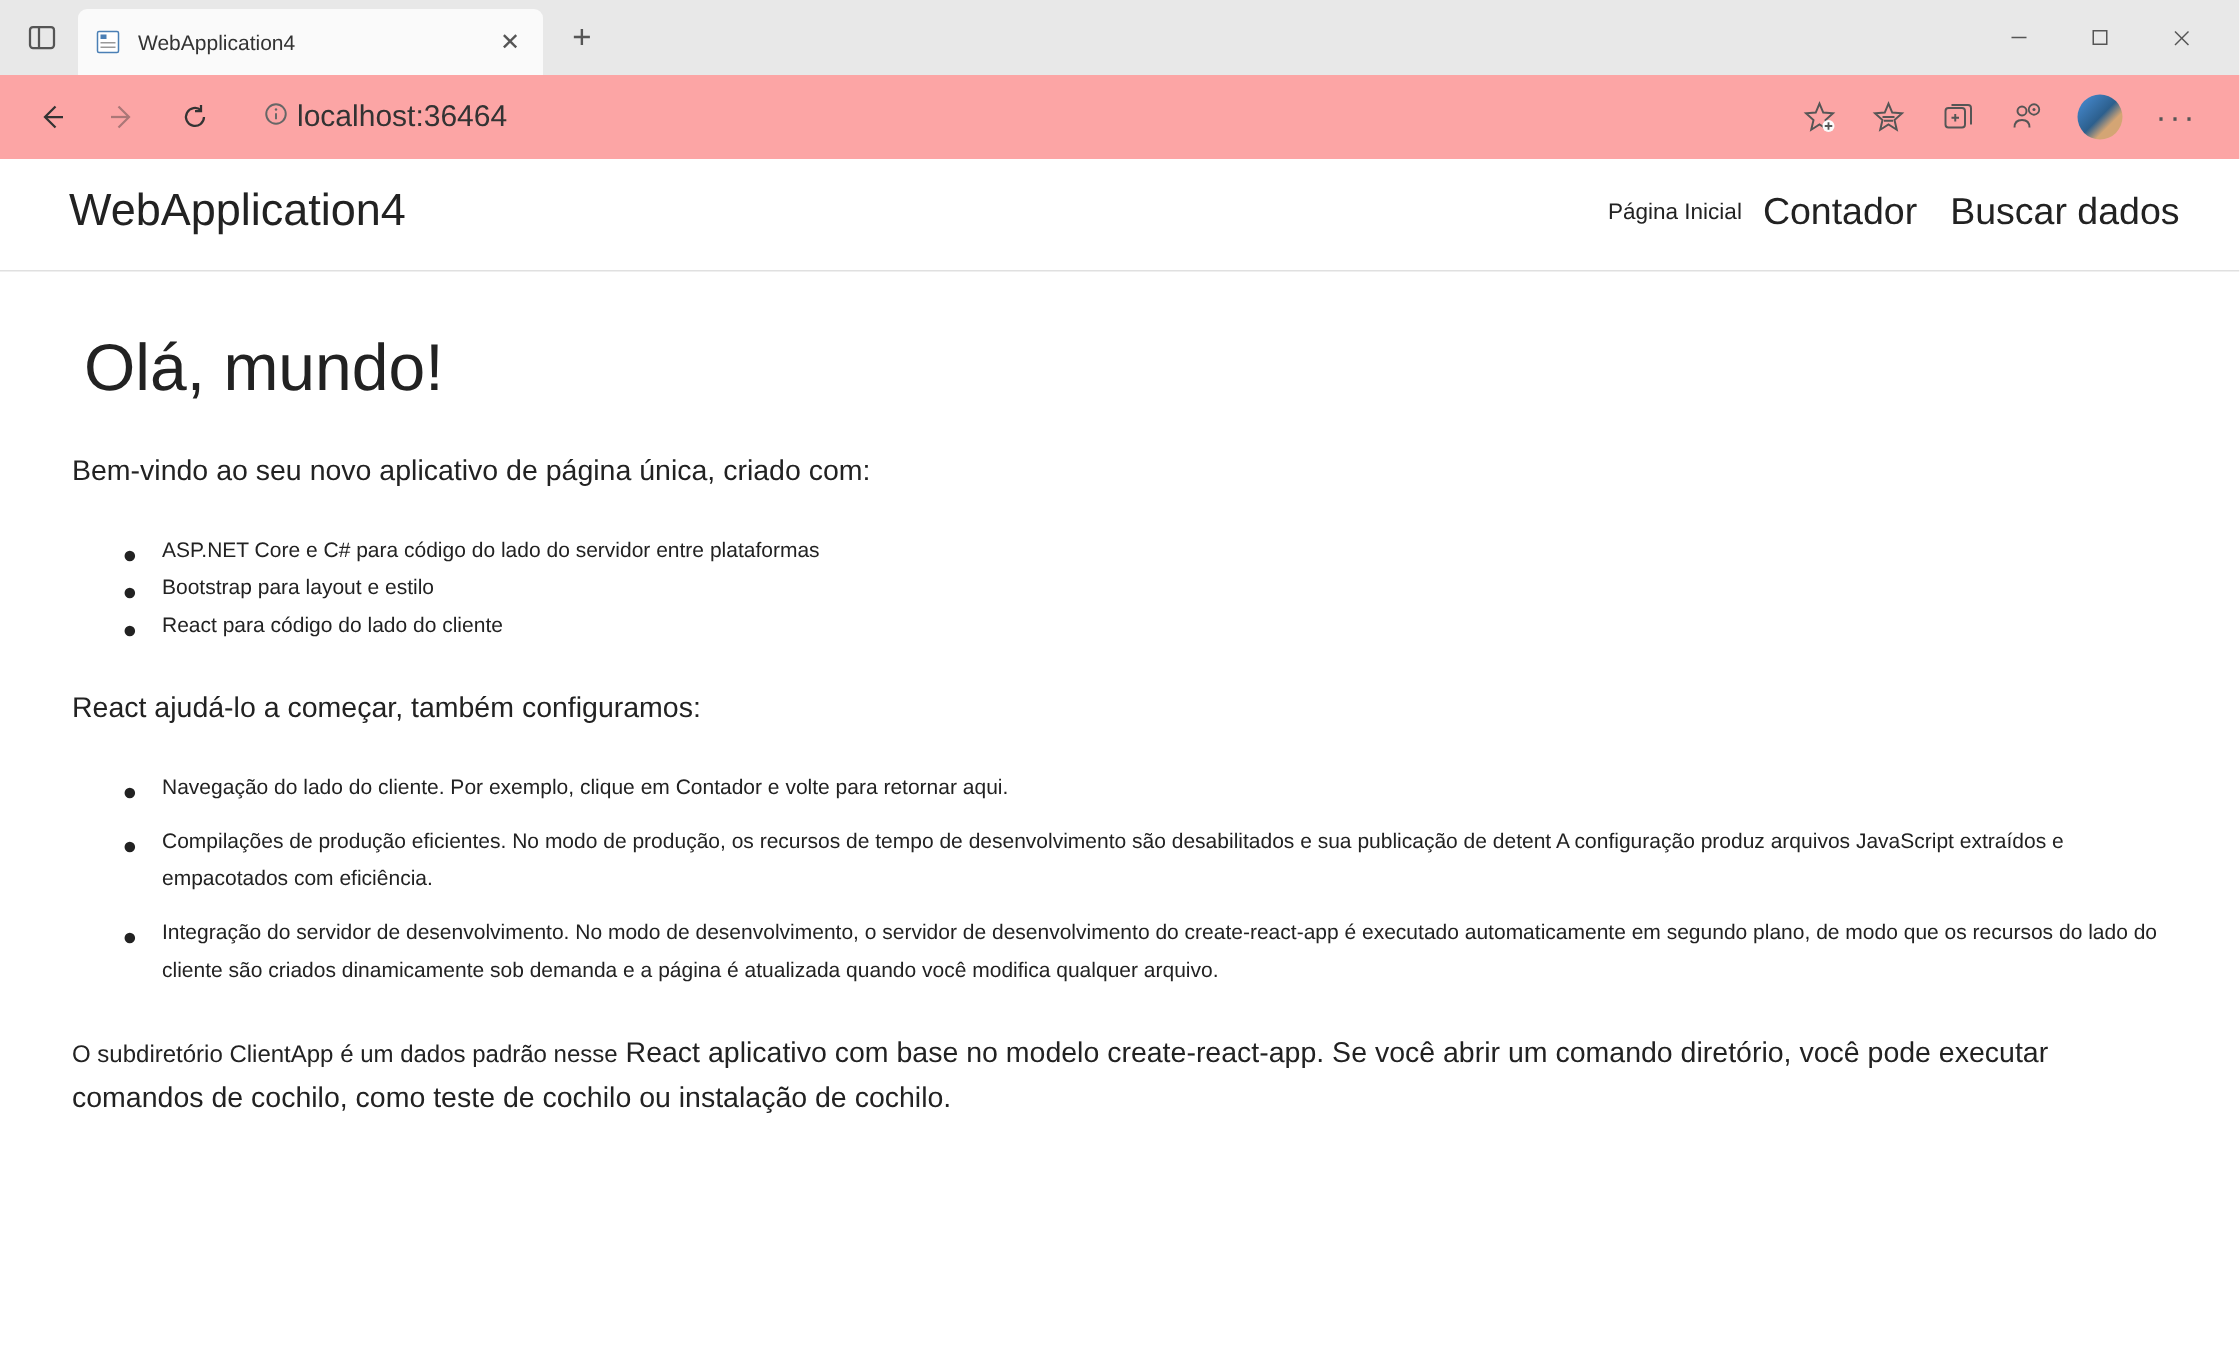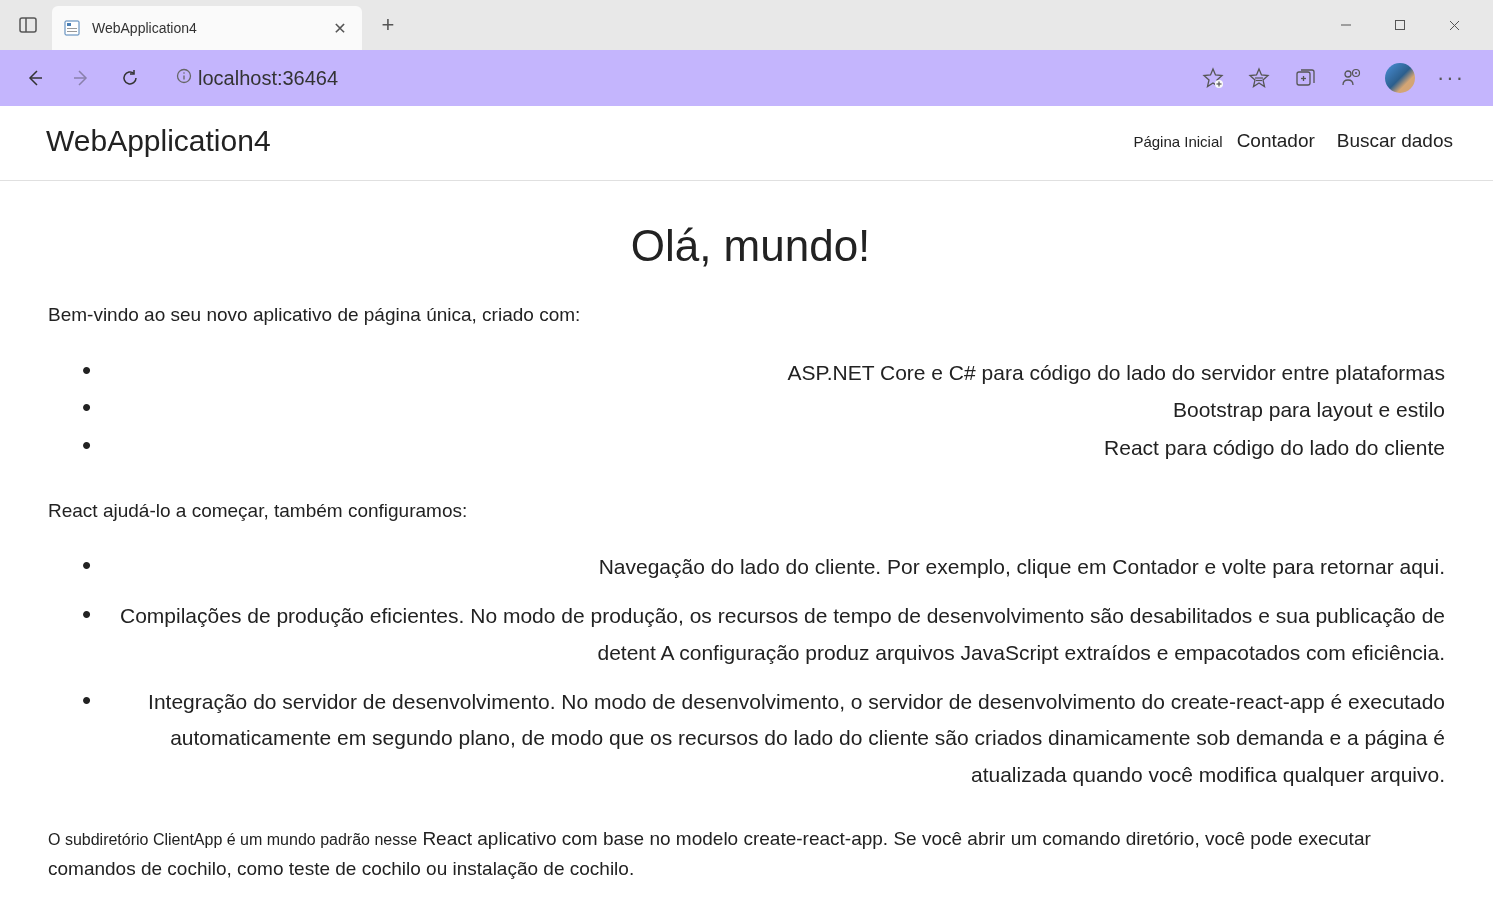--- a/index.html
+++ b/index.html
@@ -90,21 +90,21 @@
       align-items: center;
       justify-content: center;
       color: #555;
       cursor: pointer;
     }
     
     .address-bar {
       display: flex;
       align-items: center;
       height: 56px;
-      background: #c4b5fd;
+      background: #fca5a5;
       padding: 0 18px;
       gap: 16px;
     }
     .nav-btn {
       width: 32px;
       height: 32px;
       display: flex;
       align-items: center;
       justify-content: center;
       cursor: pointer;
@@ -168,54 +168,52 @@
       font-size: 30px;
       font-weight: 400;
       color: #222;
     }
     .app-links {
       display: flex;
       align-items: center;
       gap: 14px;
     }
     .app-link {
-      font-size: 19px;
+      font-size: 25px;
       color: #222;
       cursor: pointer;
     }
     .app-link.small {
       font-size: 15px;
       text-align: right;
     }
     .content {
       padding: 40px 48px;
       color: #222;
     }
     .heading {
       font-size: 44px;
       font-weight: 400;
       margin-bottom: 30px;
       margin-left: 8px;
-      text-align: center;
     }
     .para {
       font-size: 19px;
       margin-bottom: 24px;
       line-height: 1.5;
     }
     .bullet-list {
       list-style: none;
       margin-bottom: 30px;
     }
     .bullet-list li {
-      font-size: 21px;
+      font-size: 14px;
       line-height: 1.8;
       padding-left: 60px;
       position: relative;
-      text-align: right;
     }
     .bullet-list li::before {
       content: "•";
       position: absolute;
       left: 34px;
       font-size: 26px;
       line-height: 1.3;
     }
     .bullet-list.bl2 li {
       line-height: 1.75;
@@ -359,16 +357,16 @@
       <li>Bootstrap para layout e estilo</li>
       <li>React para código do lado do cliente</li>
     </ul>
     <p class="para">React ajudá-lo a começar, também configuramos:</p>
     <ul class="bullet-list bl2">
       <li>Navegação do lado do cliente. Por exemplo, clique em Contador e volte para retornar aqui.</li>
       <li>Compilações de produção eficientes.   No modo de produção, os recursos de tempo de desenvolvimento são desabilitados e sua publicação de detent A configuração produz arquivos JavaScript extraídos e empacotados com eficiência.</li>
       <li>Integração do servidor de desenvolvimento. No modo de desenvolvimento, o servidor de desenvolvimento do create-react-app é executado automaticamente em segundo plano, de modo que os recursos do lado do cliente são criados dinamicamente sob demanda e a página é atualizada quando você modifica qualquer arquivo.</li>
     </ul>
     <p class="closing">
-      <span class="small-lead">O subdiretório ClientApp é um mundo padrão nesse</span><span>   React aplicativo com base no modelo create-react-app. Se você abrir um comando diretório, você pode executar comandos de cochilo, como teste de cochilo ou instalação de cochilo.</span>
+      <span class="small-lead">O subdiretório ClientApp é um dados padrão nesse</span><span>   React aplicativo com base no modelo create-react-app. Se você abrir um comando diretório, você pode executar comandos de cochilo, como teste de cochilo ou instalação de cochilo.</span>
     </p>
   </div>
 </div>
 
 </body></html>

